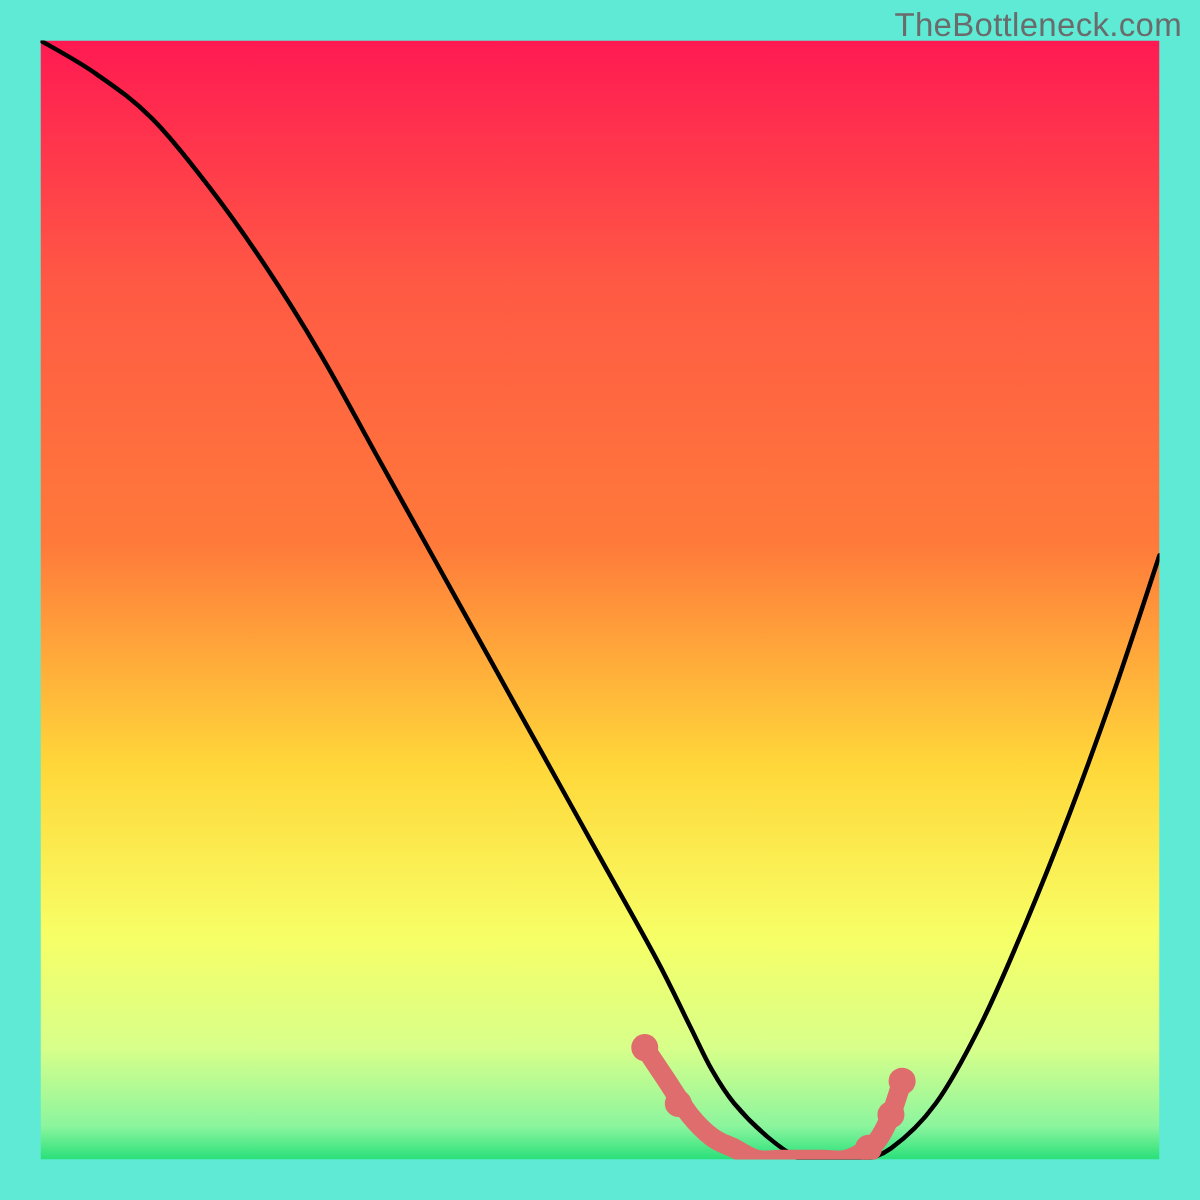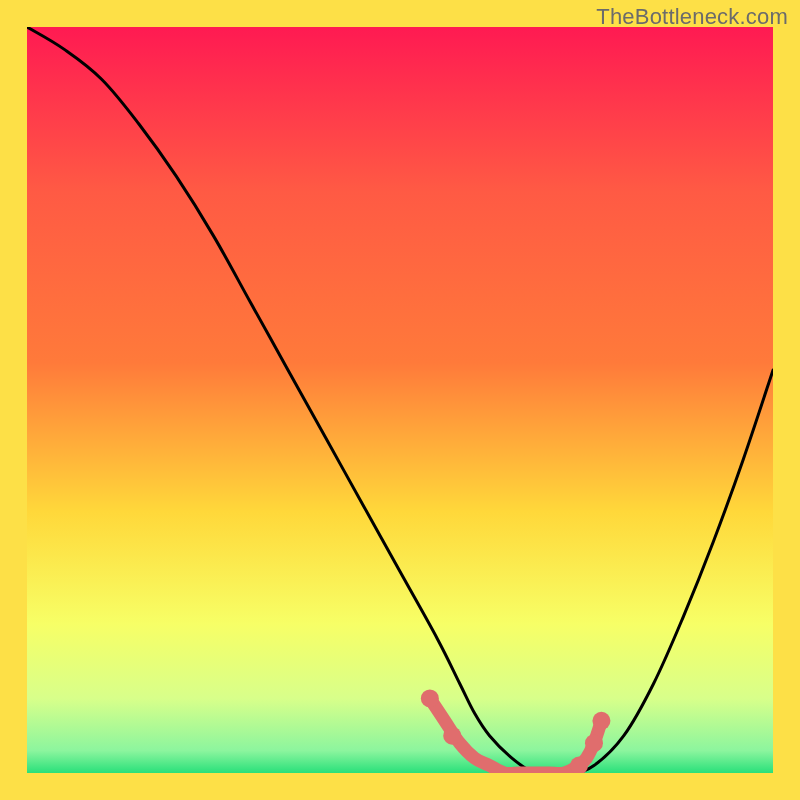--- a/index.html
+++ b/index.html
@@ -10,21 +10,21 @@
     background: #000;
     overflow: hidden;
     font-family: Arial, Helvetica, sans-serif;
   }
   .frame {
     position: absolute;
     left: 0;
     top: 0;
     width: 800px;
     height: 800px;
-    background: #fde047;
+    background: #5eead4;
   }
   .plot {
     position: absolute;
     left: 27px;
     top: 27px;
     width: 746px;
     height: 746px;
     
   }
   .watermark {

